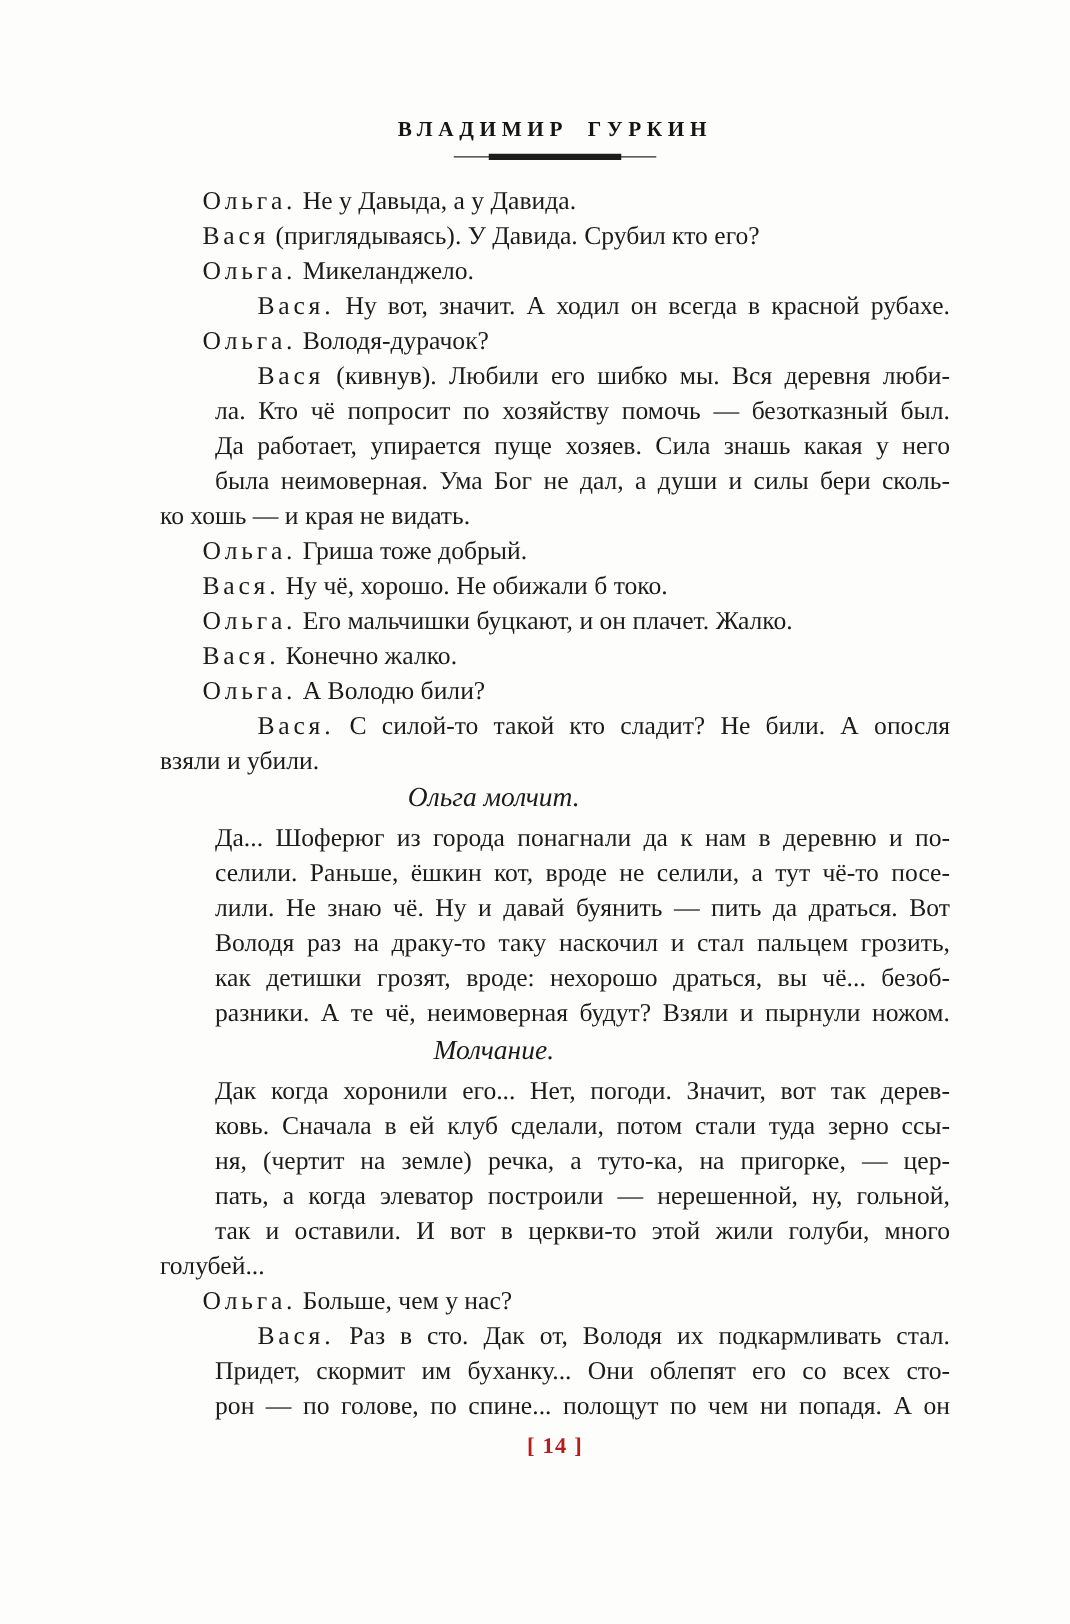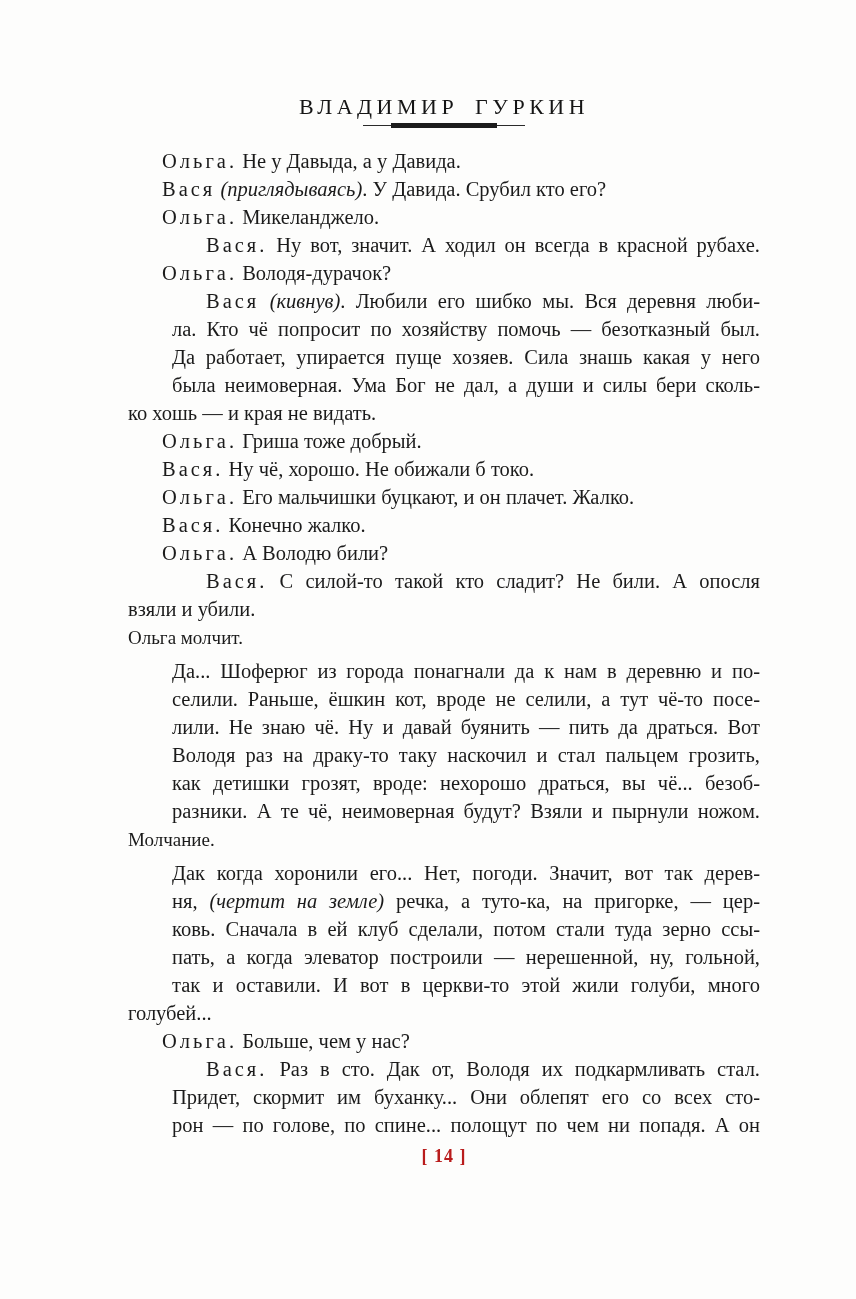--- a/index.html
+++ b/index.html
@@ -9,42 +9,44 @@
     font-family: "Liberation Serif", "DejaVu Serif", serif;
     color: #1b1b1b;
     position: relative;
     overflow: hidden;
   }
   .page { position: absolute; inset: 0; }
 
   .running-head {
     position: absolute; top: 94px; left: 128px; width: 632px;
     text-align: center;
-    font-size: 22px; font-weight: normal;
+    font-size: 17px; font-weight: bold;
     letter-spacing: 4.5px; word-spacing: 7px;
     color: #151515;
   }
   .ornament-wrap { position: absolute; top: 122px; left: 128px; width: 632px; height: 6px; }
   .ornament { position: relative; margin: 0 auto; width: 162px; height: 6px; }
   .orn-thin  { position: absolute; top: 2.5px; left: 0; width: 100%; height: 1.5px; background: #2a2a2a; }
   .orn-thick { position: absolute; top: 0.5px; left: 28px; width: 106px; height: 5px; background: #1c1c1c; }
 
   .text-block {
     position: absolute; top: 147px; left: 128px; width: 632px;
     font-size: 20.5px; line-height: 28px;
   }
   .line { text-align: justify; text-align-last: left; }
   .line.j { text-align-last: justify; margin-left: 44px; }
   .line.indent { text-indent: 34px; }
   .speaker { letter-spacing: 3px; }
-  .it { font-style: italic; }
+  .it { }
   .stage {
+    text-align: center;
     padding-right: 98px;            
-    font-size: 19px; line-height: 26px;
+    font-size: 22px; line-height: 26px;
     margin: 2px 0 6px 0;
+    font-style: italic;
   }
 
   .folio {
     position: absolute; top: 1146px; left: 128px; width: 632px;
     text-align: center;
     font-size: 18px; font-weight: bold; letter-spacing: 1px;
     color: #b91c1c;
   }
 </style>
 </head>
@@ -81,22 +83,22 @@
       <div class="line"><span>взяли и убили.</span></div>
       <div class="stage">Ольга молчит.</div>
       <div class="line j"><span>Да... Шоферюг из города понагнали да к нам в деревню и по-</span></div>
       <div class="line j"><span>селили. Раньше, ёшкин кот, вроде не селили, а тут чё-то посе-</span></div>
       <div class="line j"><span>лили. Не знаю чё. Ну и давай буянить — пить да драться. Вот</span></div>
       <div class="line j"><span>Володя раз на драку-то таку наскочил и стал пальцем грозить,</span></div>
       <div class="line j"><span>как детишки грозят, вроде: нехорошо драться, вы чё... безоб-</span></div>
       <div class="line j"><span>разники. А те чё, неимоверная будут? Взяли и пырнули ножом.</span></div>
       <div class="stage">Молчание.</div>
       <div class="line j"><span>Дак когда хоронили его... Нет, погоди. Значит, вот так дерев-</span></div>
+      <div class="line j"><span>ковь. Сначала в ей клуб сделали, потом стали туда зерно ссы-</span></div>
       <div class="line j"><span>ня, </span><span class="it">(чертит на земле)</span><span> речка, а туто-ка, на пригорке, — цер-</span></div>
-      <div class="line j"><span>ковь. Сначала в ей клуб сделали, потом стали туда зерно ссы-</span></div>
       <div class="line j"><span>пать, а когда элеватор построили — нерешенной, ну, гольной,</span></div>
       <div class="line j"><span>так и оставили. И вот в церкви-то этой жили голуби, много</span></div>
       <div class="line"><span>голубей...</span></div>
       <div class="line indent"><span class="speaker">Ольга.</span><span> Больше, чем у нас?</span></div>
       <div class="line indent j"><span class="speaker">Вася.</span><span> Раз в сто. Дак от, Володя их подкармливать стал.</span></div>
       <div class="line j"><span>Придет, скормит им буханку... Они облепят его со всех сто-</span></div>
       <div class="line j"><span>рон — по голове, по спине... полощут по чем ни попадя. А он</span></div>
     </div>
 
   <div class="folio">[ 14 ]</div>

